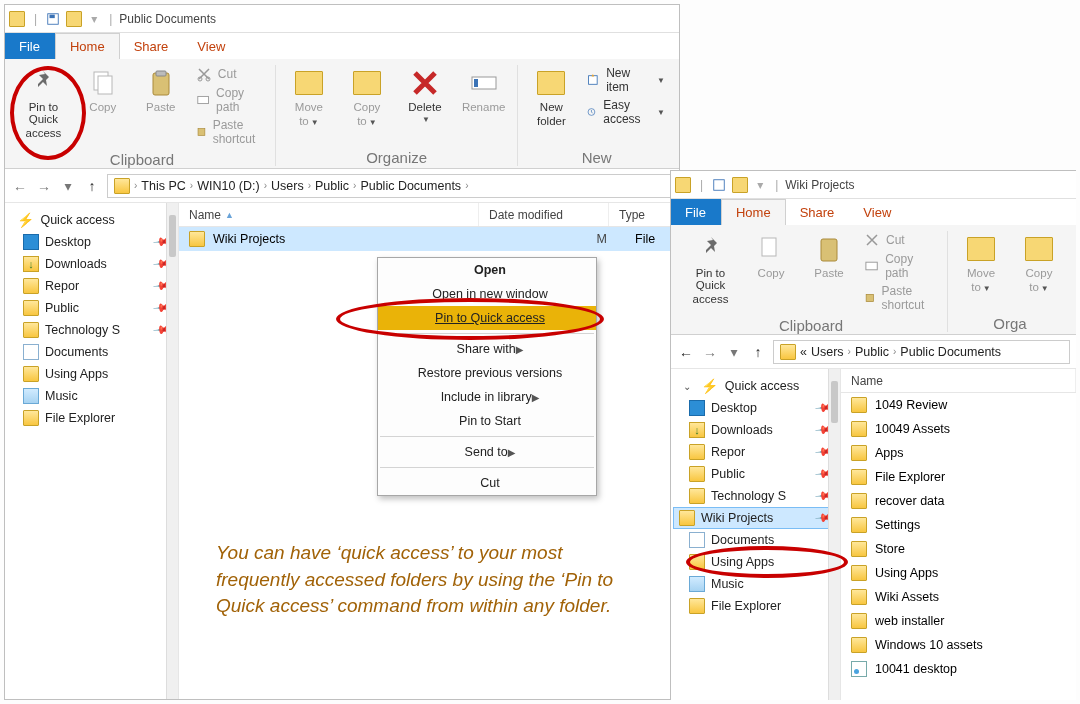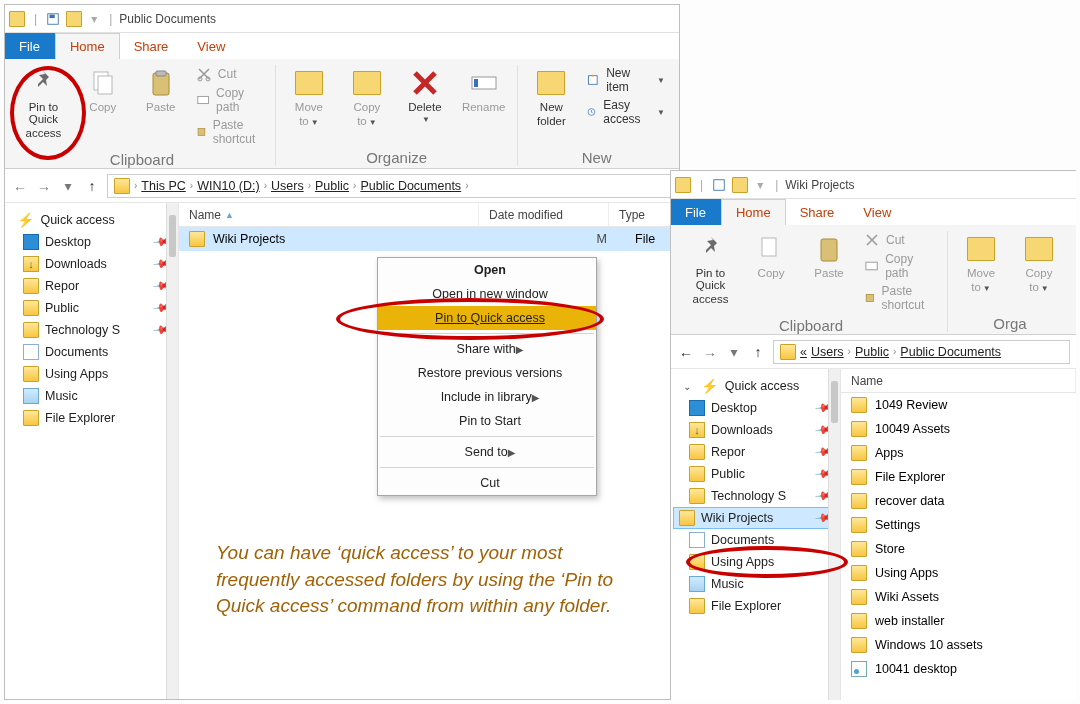--- a/index.html
+++ b/index.html
@@ -30,21 +30,21 @@
   .smalllist{display:flex;flex-direction:column;gap:2px;}
   .smallbtn{display:flex;align-items:center;gap:6px;font-size:12px;color:#333;padding:1px 4px;}
   .smallbtn.disabled{color:#9a9a9a;}
   .smallbtn svg{width:16px;height:16px;}
   .drop{font-size:8px;color:#555;margin-left:2px;}
   
   .navbar{height:34px;display:flex;align-items:center;gap:6px;padding:0 6px;border-bottom:1px solid #e6e6e6;}
   .navbtn{color:#777;width:18px;text-align:center;font-size:14px;}
   .navbtn.enabled{color:#222;}
   .breadcrumb{display:flex;align-items:center;gap:4px;font-size:12.5px;color:#222;flex:1;border:1px solid #ccc;height:24px;padding:0 6px;background:#fff; overflow:hidden;white-space:nowrap;}
-  .crumb{display:flex;align-items:center;gap:4px;text-decoration:underline;}
+  .crumb{display:flex;align-items:center;gap:4px;}
   .crumb-sep{color:#888;font-size:10px;}
   
   .body{display:flex;height:calc(100% - 28px - 26px - 110px - 34px);}
   .sidebar{width:174px;border-right:1px solid #e6e6e6;padding:6px 2px;font-size:12.5px;overflow:hidden;position:relative;}
   .sb-scroll{position:absolute;right:0;top:0;bottom:0;width:12px;background:#f0f0f0;border-left:1px solid #ddd;}
   .sb-thumb{position:absolute;top:12px;left:2px;right:2px;height:42px;background:#c8c8c8;border-radius:2px;}
   .sb-item{display:flex;align-items:center;gap:6px;padding:3px 6px 3px 16px;color:#222;white-space:nowrap;}
   .sb-item.head{font-weight:normal;padding-left:10px;}
   .sb-item .pin{margin-left:auto;color:#7a7a7a;transform:rotate(40deg);font-size:12px;}
   .sb-item.sel{background:#cde8ff;border:1px solid #7abdf5;padding:2px 5px;}

